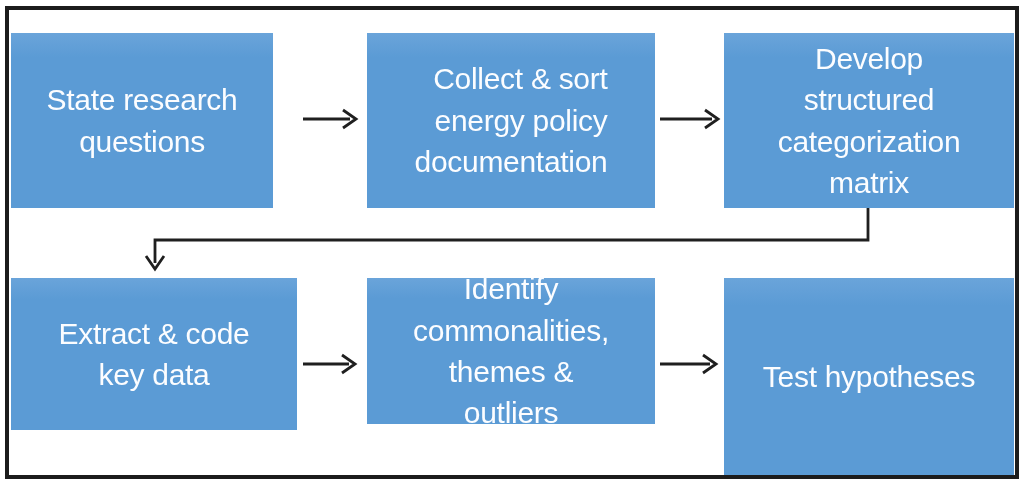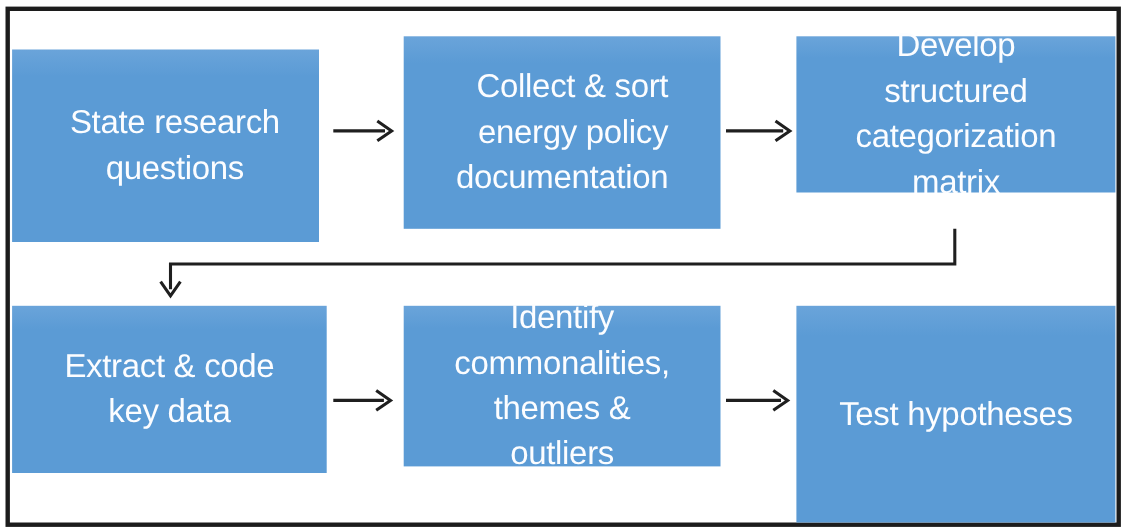--- a/index.html
+++ b/index.html
@@ -37,23 +37,23 @@
       var(--box-fill, #5b9bd5) 100%);
     color: var(--box-text, #fcfdff);
     font-size: 30px;
     line-height: 1.38;
     letter-spacing: -0.3px;
   }
   .box-label {
     white-space: pre-line;
     padding: 0 6px;
   }
-  .b1 { left: 11px;  top: 45px;  width: 262px; height: 175px; padding-left: 17px; }
+  .b1 { left: 11px;  top: 33px;  width: 262px; height: 175px; }
   .b2 { left: 367px; top: 33px;  width: 288px; height: 175px; text-align: right; }
-  .b3 { left: 724px; top: 33px;  width: 290px; height: 142px; }
+  .b3 { left: 724px; top: 33px;  width: 290px; height: 175px; }
   .b4 { left: 11px;  top: 278px; width: 286px; height: 152px; }
   .b5 { left: 367px; top: 278px; width: 288px; height: 146px; align-items: center; }
   .b6 { left: 724px; top: 278px; width: 290px; height: 197px; }
   svg.connectors {
     position: absolute;
     left: 0; top: 0;
     width: 1024px; height: 482px;
     pointer-events: none;
   }
   .connector {

